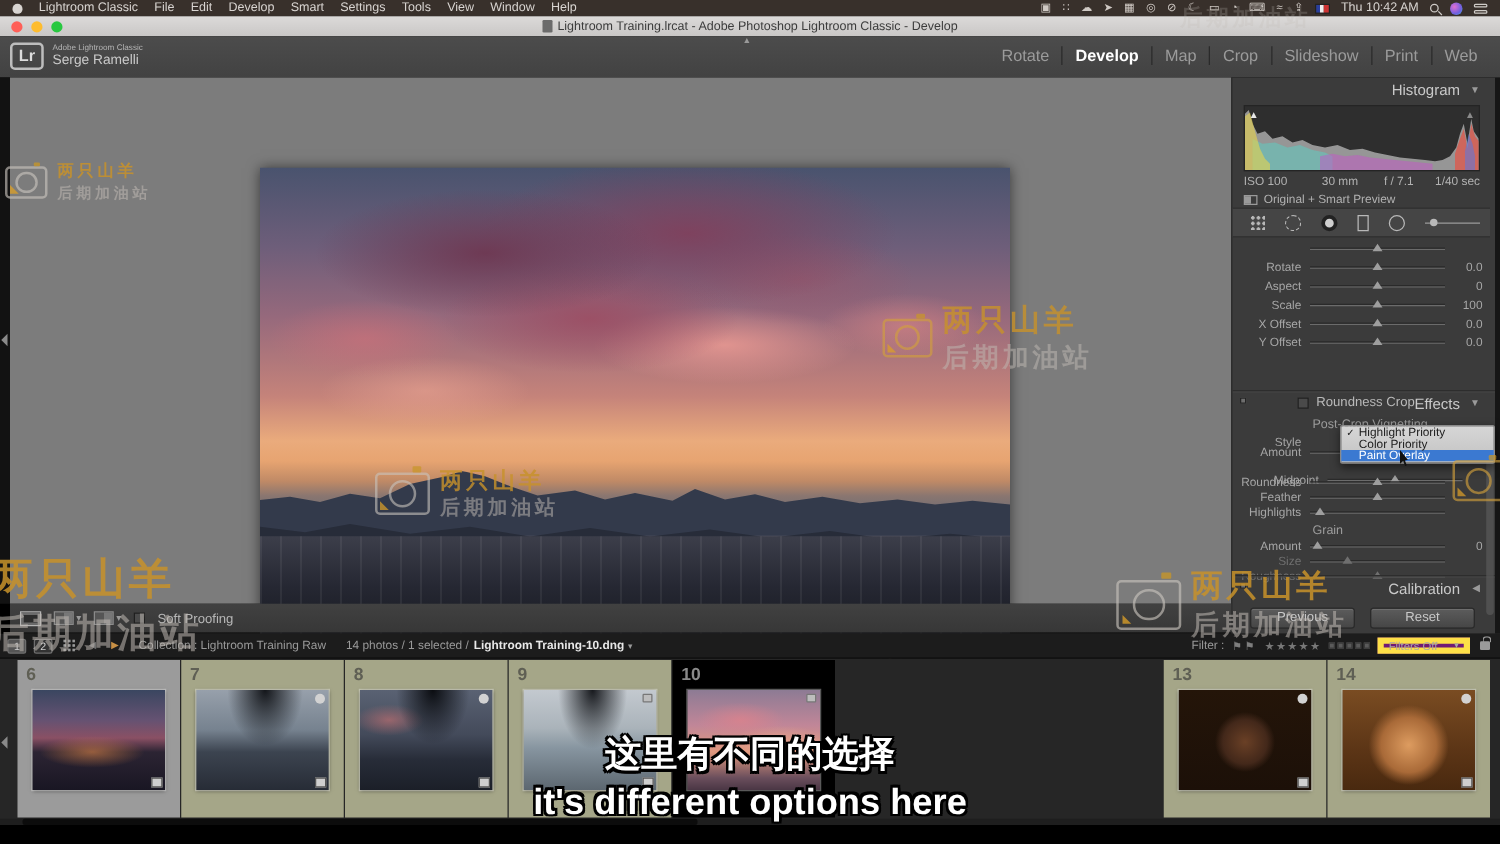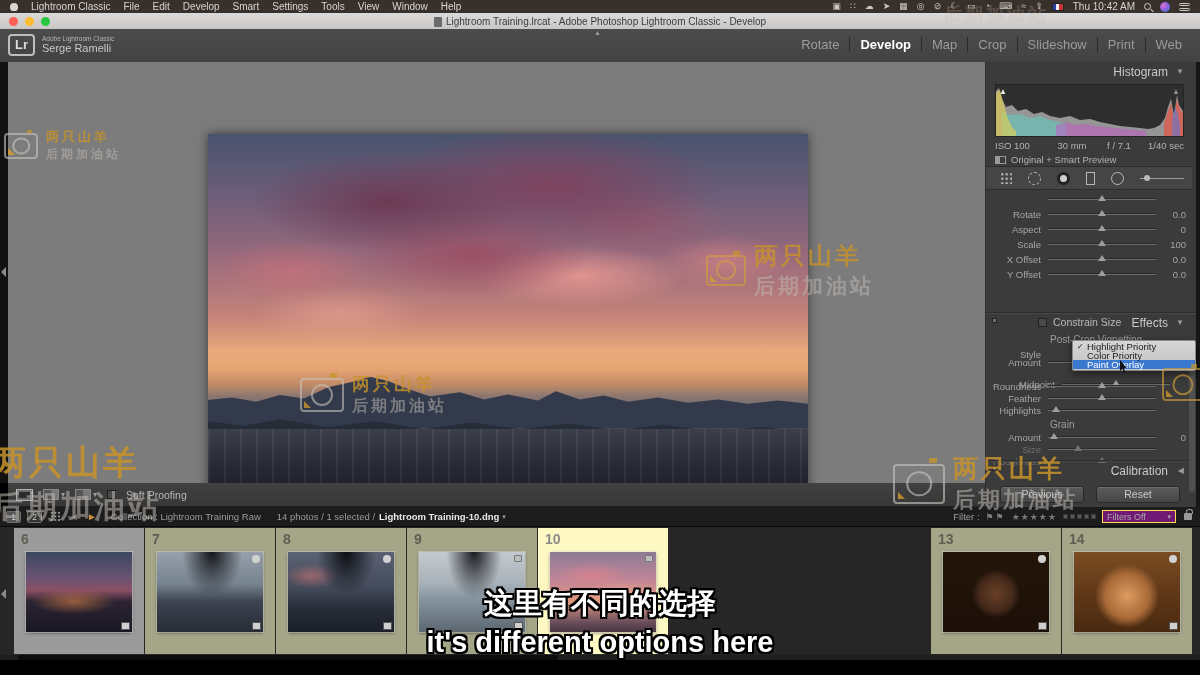--- a/index.html
+++ b/index.html
@@ -145,34 +145,34 @@
   .fb-arrow.back { color:#6e6e6e; } .fb-arrow.fwd { color:#c89045; }
   .fb-coll { margin-left:14px; }
   .fb-status { margin-left:16px; }
   .fb-file { color:#e8e8e8; font-weight:bold; }
   .fb-dd { color:#9a9a9a; font-size:7px; margin-left:3px; }
   .fb-right { margin-left:auto; display:flex; align-items:center; gap:6px; padding-right:8px; }
   .fb-flags { color:#7e7e7e; font-size:9px; letter-spacing:2px; }
   .fb-stars { color:#787878; font-size:9px; letter-spacing:1px; }
   .fb-dots { display:flex; gap:2px; }
   .fb-dots i { width:5px; height:5px; background:#5a5a5a; border:1px solid #3a3a3a; }
-  .fb-filter-box { width:74px; height:13px; background:#701a75; border:1px solid #fde047; color:#a8a8a8; font-size:9px; line-height:12px; padding:0 4px; display:flex; justify-content:space-between; align-items:center; }
+  .fb-filter-box { width:74px; height:13px; background:#701a75; border:5px solid #fde047; color:#a8a8a8; font-size:9px; line-height:12px; padding:0 4px; display:flex; justify-content:space-between; align-items:center; }
   .fb-lock { width:8px; height:7px; background:#9a9a9a; border-radius:1px; position:relative; margin-left:2px; }
   .fb-lock:before { content:""; position:absolute; left:1.5px; top:-4px; width:5px; height:4px; border:1.3px solid #9a9a9a; border-bottom:none; border-radius:3px 3px 0 0; }
 
   
   #filmstrip { position:absolute; top:527px; left:0; width:1200px; height:133px; background:#262626; }
   .cell { position:absolute; top:1px; width:130px; height:126px; }
   .cell .num { position:absolute; left:7px; top:3px; font-size:14px; font-weight:bold; color:#5f5f54; }
   .cell.sel .num { color:#8a8a8a; }
   .thumb { position:absolute; left:12px; top:24px; width:106px; height:80px; box-shadow:0 1px 3px rgba(0,0,0,.5); outline:1px solid rgba(255,255,255,.35); }
   .badge { position:absolute; right:2px; bottom:2px; width:9px; height:8px; background:#cfcfcf; border:1px solid #555; }
   .circ { position:absolute; right:3px; top:3px; width:8px; height:8px; border-radius:50%; background:#d2d2d2; }
   .sq { position:absolute; right:3px; top:3px; width:8px; height:7px; background:#bdbdbd; border:1px solid #777; border-radius:1px; }
-  .bg-grey { background:#9b9b9b; } .bg-olive { background:#a5a688; } .bg-sel { background:#fef9c3; } .bg-lt { background:#b9b9b9; }
+  .bg-grey { background:#9b9b9b; } .bg-olive { background:#a5a688; } .bg-sel { background:#000000; } .bg-lt { background:#b9b9b9; }
   .t6 { background:radial-gradient(ellipse 60px 18px at 45% 62%, rgba(235,140,70,.55), transparent 70%), linear-gradient(#3a4660 0%, #655272 30%, #8a5064 48%, #2c2433 62%, #191623 100%); }
   .t7 { background:radial-gradient(ellipse 46% 90% at 52% 0%, rgba(12,14,18,.95), transparent 62%), linear-gradient(#97a0ab 0%, #76828f 40%, #3c4450 62%, #272c36 100%); }
   .t8 { background:radial-gradient(ellipse 46% 90% at 55% 0%, rgba(8,10,14,.97), transparent 60%), radial-gradient(ellipse 40px 18px at 22% 30%, rgba(205,115,115,.6), transparent 70%), linear-gradient(#5a6273 0%, #434a5a 45%, #272c38 70%, #1b1f28 100%); }
   .t9 { background:radial-gradient(ellipse 42% 95% at 52% 0%, rgba(14,16,20,.95), transparent 62%), linear-gradient(#c3c9cf 0%, #aab3ba 38%, #8795a0 58%, #5c6770 100%); }
   .t10 { background:radial-gradient(ellipse 50px 20px at 40% 30%, rgba(220,130,140,.8), transparent 70%), radial-gradient(ellipse 60px 22px at 70% 55%, rgba(240,170,140,.7), transparent 70%), linear-gradient(#8d7b94 0%, #c08698 35%, #e0987e 62%, #6a4e5c 88%, #4a3644 100%); }
   .t11 { background:radial-gradient(ellipse 70px 16px at 50% 72%, rgba(90,60,60,.5), transparent 70%), linear-gradient(#d99ca2 0%, #e9b4aa 35%, #d39394 58%, #b0727e 80%, #8e5a68 100%); }
   .t12 { background:radial-gradient(circle 34px at 50% 52%, #c28252 0%, #8a5530 55%, transparent 75%), linear-gradient(#38230f 0%, #2c1a0e 50%, #241309 100%); }
   .t13 { background:radial-gradient(circle 32px at 50% 52%, #6a4026 0%, #43281a 55%, transparent 75%), linear-gradient(#241509 0%, #1c1008 100%); }
   .t14 { background:radial-gradient(circle 40px at 50% 55%, #dd9c60 0%, #a96a38 55%, transparent 80%), linear-gradient(#7a4c22 0%, #5c3516 60%, #49290f 100%); }
   .fs-scroll { position:absolute; left:0; top:128px; width:1200px; height:5px; background:#1e1e1e; }
@@ -358,21 +358,21 @@
     </div>
     <div class="srow" style="top:206px;">
       <span class="slbl">Y Offset</span>
         <span class="strack">
           <i class="sthumb" style="left:50%;"></i>
         </span>
         <span class="sval">0.0</span>
     </div>
     <div class="constrain">
       <span class="cbox"></span>
-      <span>Constrain Size</span>
+      <span>Roundness Crop</span>
     </div>
 
     <div class="divider" style="top:250px;"></div>
     <div class="sec-dot" style="top:256px;"></div>
     <div class="sec-head" style="top:253px;">
       <span class="ttl">Effects</span>
         <span class="chev">▼</span>
     </div>
     <div class="pcv-label" style="left:64px; top:272px;">Post-Crop Vignetting</div>
     <div class="srow" style="top:286px;">

